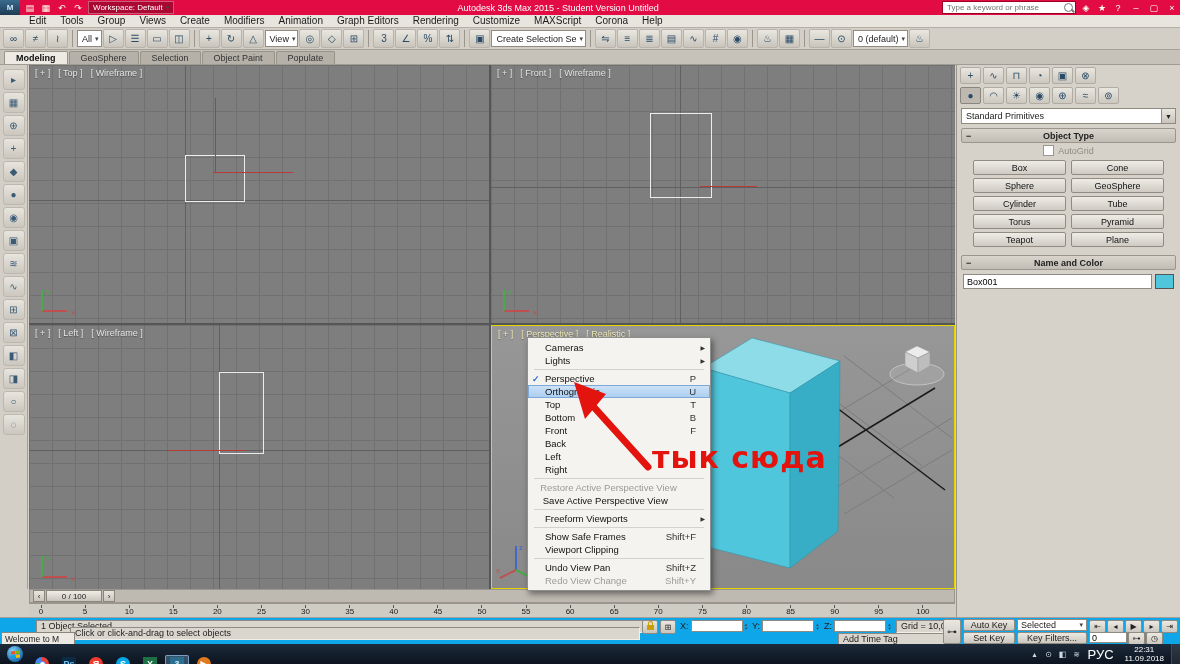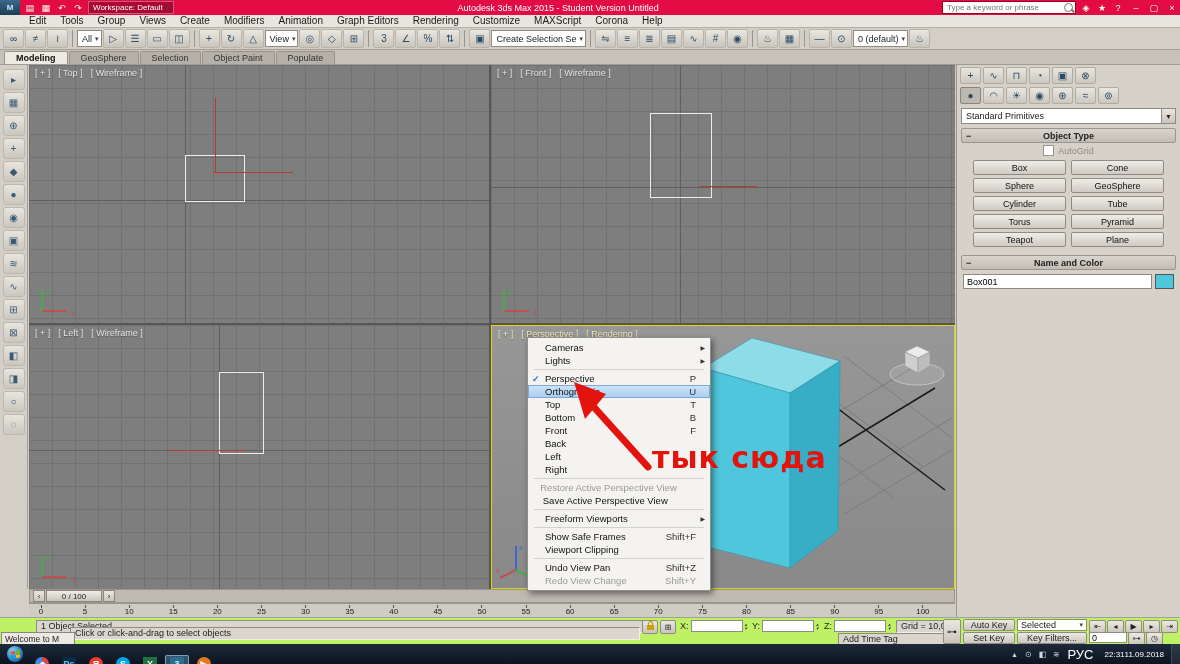--- a/index.html
+++ b/index.html
@@ -107,21 +107,21 @@
     display:flex;align-items:center;justify-content:center;font-size:8px;}
   .ts-handle{width:54px;height:10px;background:linear-gradient(#f0ede6,#c9c5bd);border:1px solid #8a867e;
     font-size:8px;display:flex;align-items:center;justify-content:center;}
   .ruler{position:absolute;left:29px;top:603px;width:926px;height:14px;background:#cfccc4;border-top:1px solid #9a968e;box-sizing:border-box;}
   .ticks{display:flex;justify-content:space-between;padding:1px 26px 0 6px;}
   .tick{display:flex;flex-direction:column;align-items:center;width:12px;}
   .tick-line{width:1px;height:3px;background:#555;}
   .tick-num{font-size:8px;color:#1a1a1a;line-height:8px;}
 
   
-  .statusbar{position:absolute;left:0;top:617px;width:1180px;height:27px;background:#bef264;border-top:1px solid #a4a098;box-sizing:border-box;}
+  .statusbar{position:absolute;left:0;top:617px;width:1180px;height:27px;background:#0ea5e9;border-top:1px solid #a4a098;box-sizing:border-box;}
   .sfield{position:absolute;height:11px;background:#dad6ce;border:1px solid;border-color:#8f8b83 #f2efe8 #f2efe8 #8f8b83;
     font-size:9px;line-height:11px;padding:0 4px;color:#222;overflow:hidden;white-space:nowrap;}
   .sbtn{position:absolute;height:12px;background:linear-gradient(#eae7e0,#c9c5bd);border:1px solid #8f8b83;border-radius:2px;
     display:flex;align-items:center;justify-content:center;font-size:8px;}
   .padlock{width:7px;height:5px;background:#c8a000;position:relative;display:inline-block;}
   .padlock::before{content:"";position:absolute;top:-4px;left:1px;width:3px;height:4px;border:1.5px solid #c8a000;border-bottom:none;border-radius:3px 3px 0 0;}
   .coord{position:absolute;display:flex;align-items:center;gap:2px;font-size:9px;}
   .cinput{width:46px;height:10px;border:1px solid #8f8b83;background:#fff;font-size:9px;padding:0 2px;font-family:"Liberation Sans",sans-serif;}
   .spin{display:flex;flex-direction:column;font-size:5px;line-height:4px;color:#444;}
   .anim-cluster{position:absolute;right:2px;top:1px;display:flex;gap:2px;height:25px;align-items:stretch;}
@@ -152,21 +152,21 @@
   .apps{display:flex;gap:3px;align-items:center;height:20px;margin-top:20px;}
   .tb-app{width:24px;height:18px;display:flex;align-items:center;justify-content:center;border-radius:2px;}
   .tb-app.active{background:rgba(120,180,230,.35);box-shadow:inset 0 0 0 1px rgba(170,210,245,.6);}
   .app-glyph{width:14px;height:14px;display:flex;align-items:center;justify-content:center;font-size:9px;font-weight:bold;}
   .chrome{background:conic-gradient(#ea4335 0 33%,#fbbc05 33% 50%,#34a853 50% 78%,#4285f4 78% 100%);border-radius:50%;position:relative;}
   .chrome::after{content:"";position:absolute;left:4px;top:4px;width:5px;height:5px;background:#fff;border:1px solid #4285f4;border-radius:50%;}
   .tb-spacer{flex:1;}
   .tray{display:flex;gap:4px;align-items:center;color:#cfd8e0;font-size:8px;}
   .tray-ic{display:flex;align-items:center;justify-content:center;width:10px;}
   .lang{color:#fff;font-size:13px;padding:0 4px;}
-  .clock{display:flex;flex-direction:row;align-items:center;color:#fff;font-size:8px;line-height:9px;padding:0 5px;}
+  .clock{display:flex;flex-direction:column;align-items:center;color:#fff;font-size:8px;line-height:9px;padding:0 5px;}
   .show-desktop{width:8px;height:20px;border-left:1px solid #3a4a5a;background:rgba(255,255,255,.08);}
 </style>
 </head>
 <body>
 
 <div id="screen">
 
   <div class="titlebar">
     <div class="max-logo">M</div>
     <div id="quick-icons" class="qrow">
@@ -391,21 +391,21 @@
           <line x1="24" y1="244" x2="8" y2="252" stroke="#c05050" stroke-width="2"></line>
           <line x1="24" y1="244" x2="40" y2="252" stroke="#4ba84b" stroke-width="2"></line>
           <text x="4" y="247" fill="#c05050" font-size="8">x</text>
           <text x="42" y="258" fill="#4ba84b" font-size="8">y</text>
           <text x="27" y="224" fill="#4466cc" font-size="8">z</text>
         </g>
       </svg>
       <div class="vp-label" style="color:#efe9b8;">
         <span>[ + ]</span>
         <span>[ Perspective ]</span>
-        <span>[ Rendering ]</span>
+        <span>[ Realistic ]</span>
       </div>
     </div>
   </div>
 
   <div class="cpanel">
     <div id="panel-tabs" class="cp-row">
         <div class="cp-tab">+</div>
         <div class="cp-tab">∿</div>
         <div class="cp-tab">⊓</div>
         <div class="cp-tab">◔</div>

